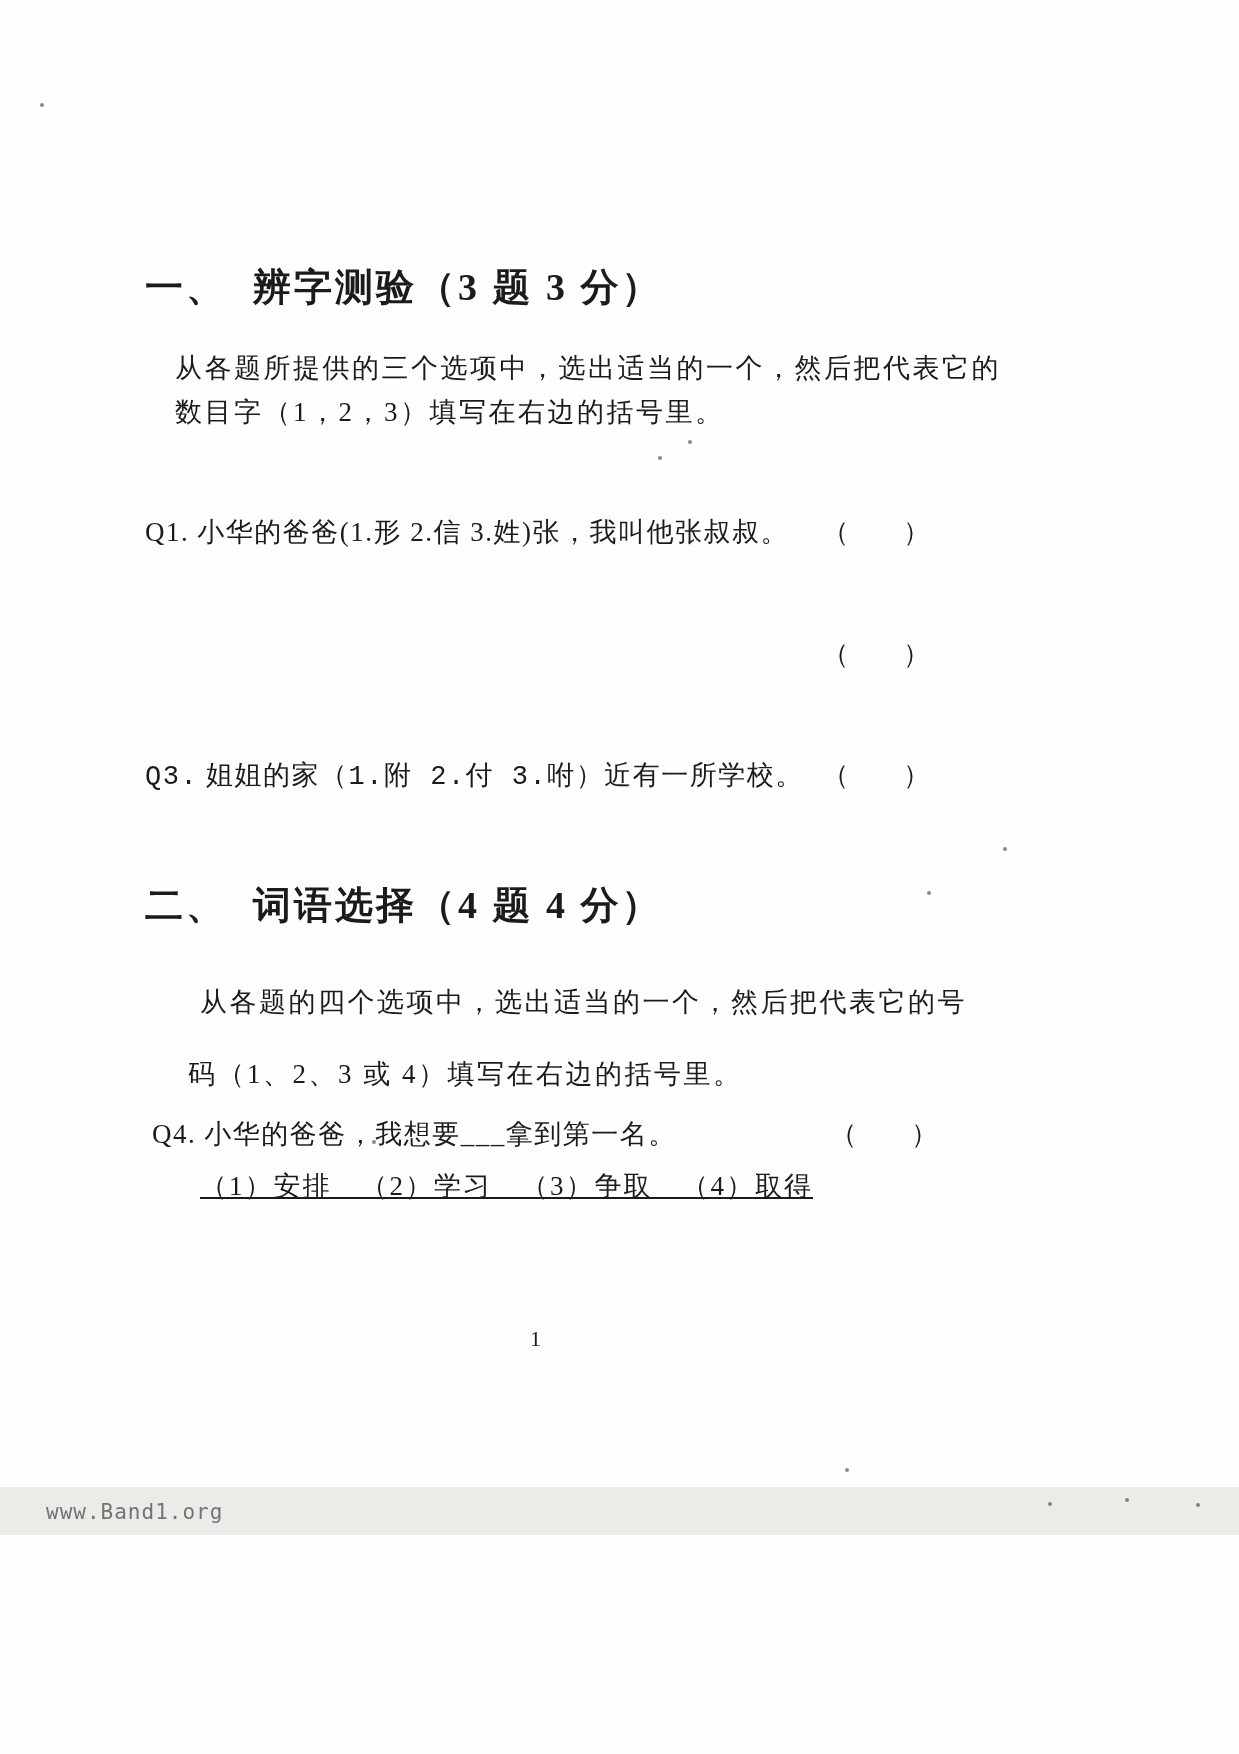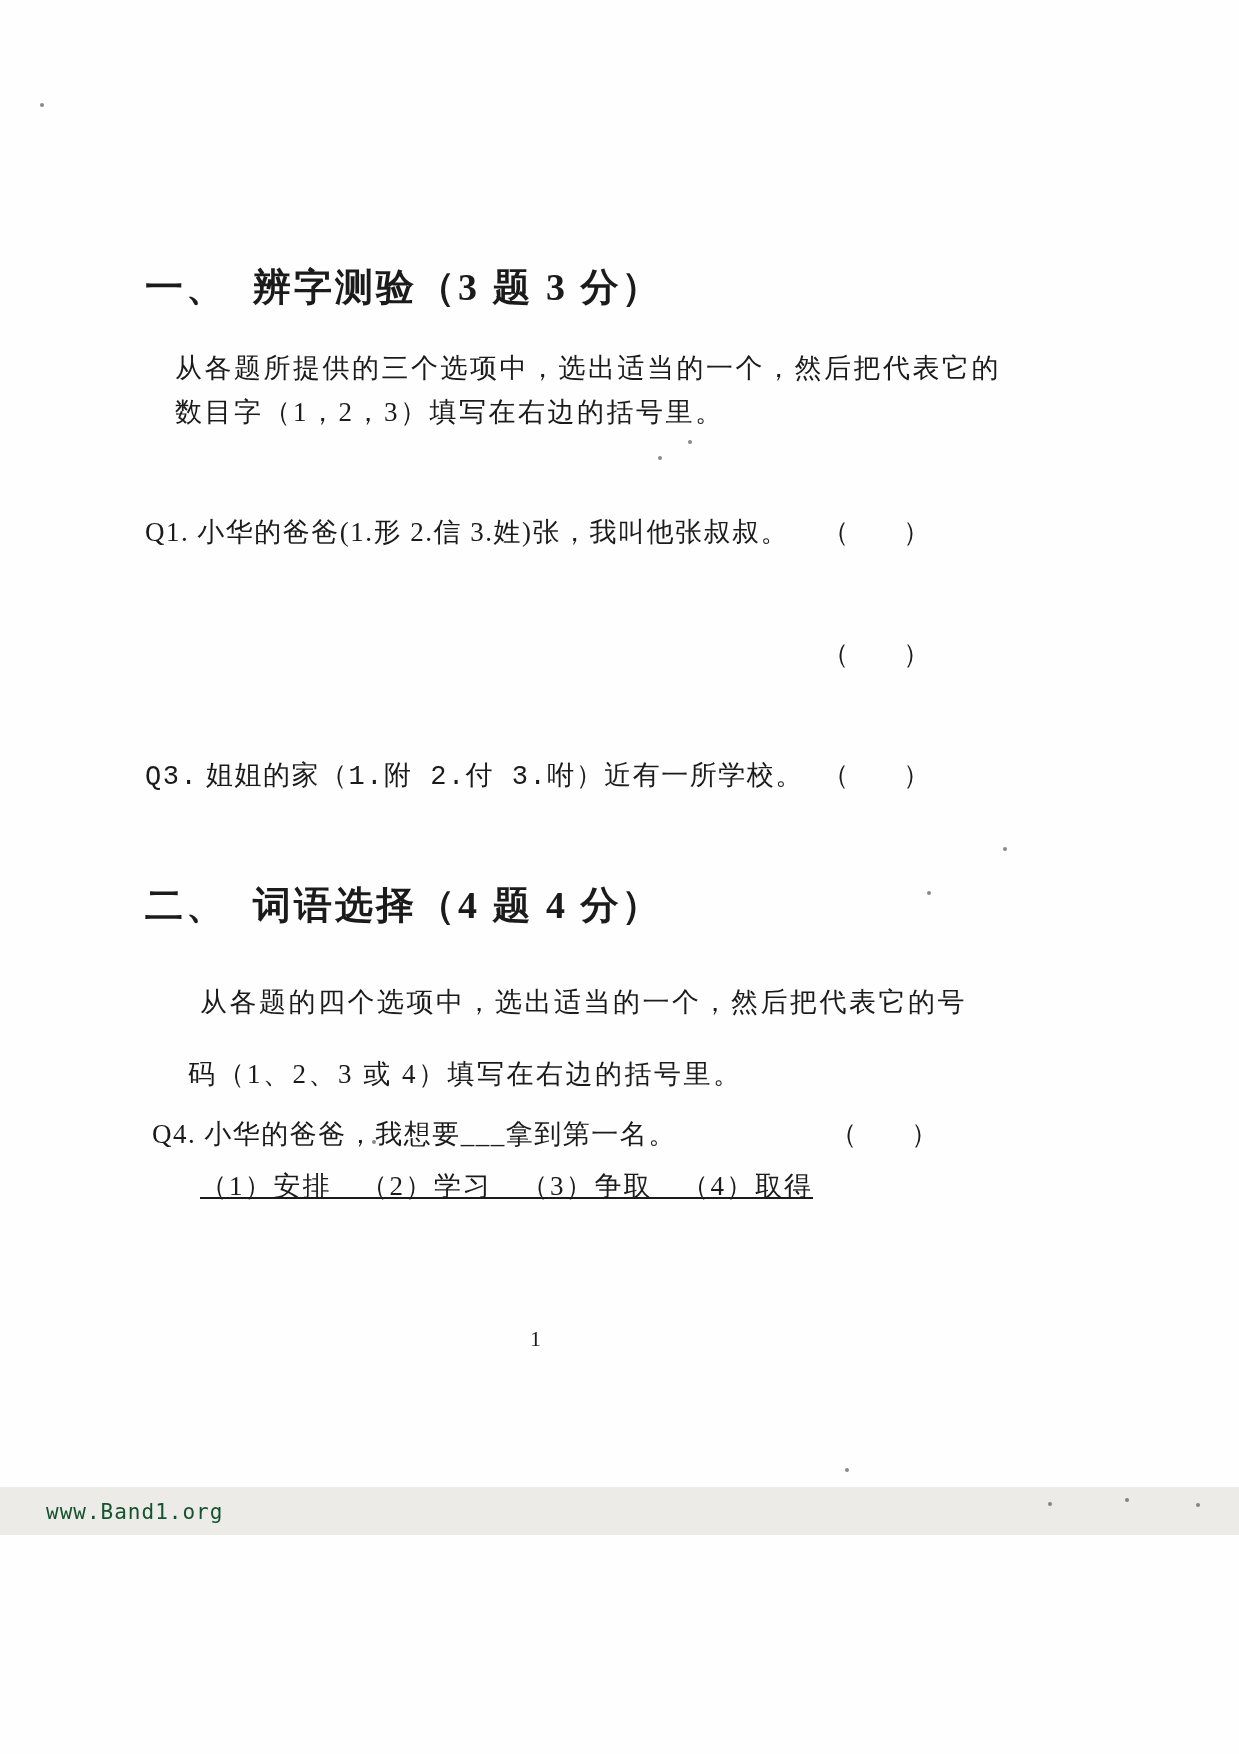--- a/index.html
+++ b/index.html
@@ -49,21 +49,21 @@
     position: absolute;
     left: 0;
     top: 1487px;
     width: 1239px;
     height: 48px;
     background: #ecebe8;
   }
   .watermark {
     font-family: "DejaVu Sans Mono", "Liberation Mono", monospace;
     font-size: 21px;
-    color: #14532d;
+    color: #737373;
     letter-spacing: 1px;
   }
   .noise-dot {
     position: absolute;
     width: 4px;
     height: 4px;
     border-radius: 50%;
     background: #4a4a4a;
     opacity: 0.65;
   }

